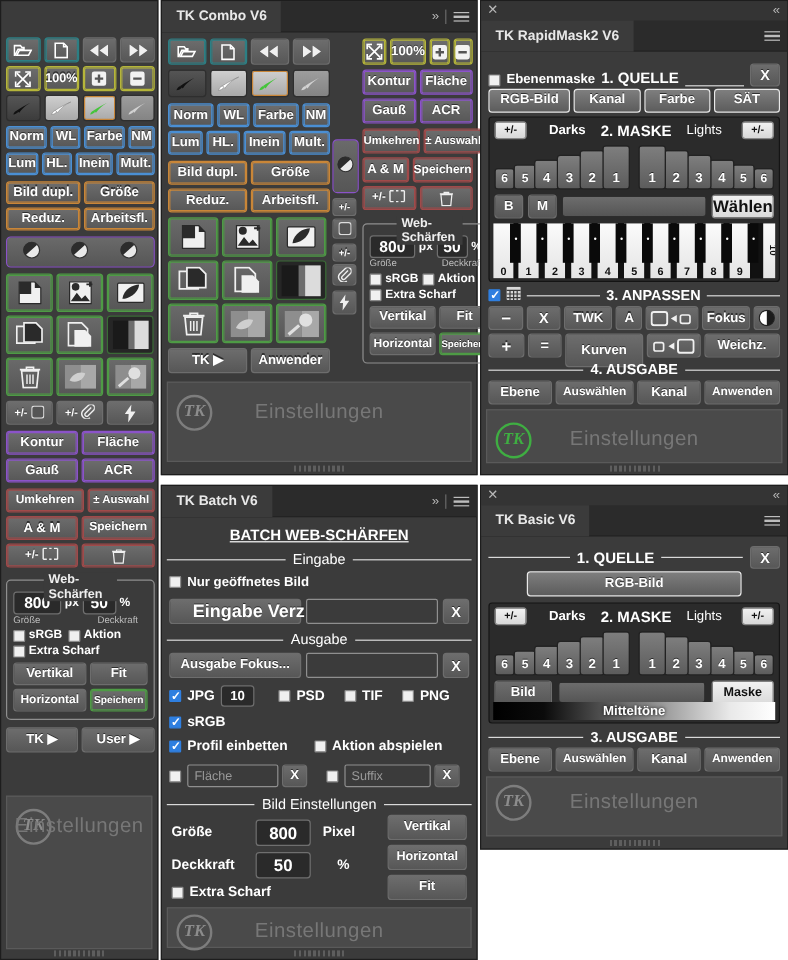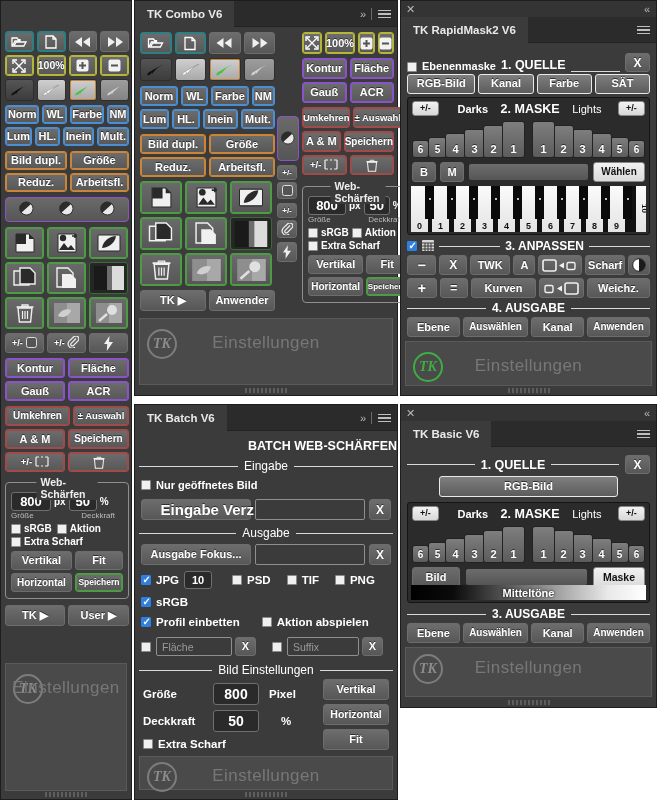--- a/index.html
+++ b/index.html
@@ -735,21 +735,21 @@
       <div class="maskbtn" style="position:absolute;right:33px;top:15px;width:21px;height:25px;font-size:11px;">4</div>
       <div class="maskbtn" style="position:absolute;right:52px;top:11px;width:21px;height:29px;font-size:11px;">3</div>
       <div class="maskbtn" style="position:absolute;right:71px;top:7px;width:21px;height:33px;font-size:11px;">2</div>
       <div class="maskbtn" style="position:absolute;right:90px;top:3px;width:23px;height:37px;font-size:11px;">1</div>
     </div>
 
     <div style="position:absolute;left:4px;top:63px;right:4px;height:22px;display:flex;align-items:center;">
       <div class="btn ac-grey" style="width:24px;height:20px;font-size:11px;">B</div>
       <div class="btn ac-grey" style="width:24px;height:20px;font-size:11px;margin-left:4px;">M</div>
       <div style="flex:1;height:18px;margin:0 4px;background:linear-gradient(#6d6d6d,#555);border:1px solid #2c2c2c;border-radius:3px;"></div>
-      <div class="btn" style="width:52px;height:20px;font-size:10px;background:linear-gradient(#f2f2f2,#dadada);color:#111;text-shadow:none;border-color:#888;">Wählen</div>
+      <div class="btn" style="width:52px;height:20px;font-size:14px;background:linear-gradient(#f2f2f2,#dadada);color:#111;text-shadow:none;border-color:#888;">Wählen</div>
     </div>
 
     <div class="piano" style="position:absolute;left:3px;right:3px;top:88px;height:46px;">
       <div class="wk" style="left:0px;width:18px;">
           <span>0</span>
         </div>
       <div class="wk" style="left:21px;width:18px;">
           <span>1</span>
         </div>
       <div class="wk" style="left:43px;width:18px;">
@@ -819,32 +819,32 @@
       <div class="btn ac-grey" style="width:30px;height:20px;font-size:12px;">X</div>
       <div class="btn ac-grey" style="width:44px;height:20px;">TWK</div>
       <div class="btn ac-grey" style="width:24px;height:20px;">A</div>
       <div class="btn ac-grey" style="width:48px;height:20px;gap:2px;">
         <svg width="36" height="13" viewBox="0 0 36 13">
             <rect x="1" y="1" width="13" height="11" rx="2" fill="none" stroke="#f0f0f0" stroke-width="1.6"></rect>
             <path d="M17 6.5l5-3v6z" fill="#f0f0f0"></path>
             <rect x="25" y="3.5" width="8" height="7" rx="1.5" fill="none" stroke="#f0f0f0" stroke-width="1.4"></rect>
           </svg>
       </div>
-      <div class="btn ac-grey" style="width:43px;height:20px;">Scharf</div>
+      <div class="btn ac-grey" style="width:43px;height:20px;">Fokus</div>
       <div class="btn ac-grey" style="width:24px;height:20px;">
         <svg width="14" height="14" viewBox="0 0 14 14">
             <circle cx="7" cy="7" r="6.3" fill="#fff" stroke="#222"></circle>
             <path d="M7 .7a6.3 6.3 0 0 1 0 12.6z" fill="#1b1b1b"></path>
           </svg>
       </div>
     </div>
     <div class="row" style="margin-top:3px;">
       <div class="btn ac-grey" style="width:32px;height:20px;font-size:14px;">+</div>
       <div class="btn ac-grey" style="width:30px;height:20px;font-size:12px;">=</div>
-      <div class="btn ac-grey" style="width:70px;height:20px;">Kurven</div>
+      <div class="btn ac-grey" style="width:70px;height:28px;">Kurven</div>
       <div class="btn ac-grey" style="width:48px;height:20px;">
         <svg width="36" height="13" viewBox="0 0 36 13">
             <rect x="2" y="3.5" width="8" height="7" rx="1.5" fill="none" stroke="#f0f0f0" stroke-width="1.4"></rect>
             <path d="M14 6.5l5-3v6z" fill="#f0f0f0"></path>
             <rect x="22" y="1" width="13" height="11" rx="2" fill="none" stroke="#f0f0f0" stroke-width="1.6"></rect>
           </svg>
       </div>
       <div class="btn ac-grey" style="width:68px;height:20px;">Weichz.</div>
     </div>
   </div>
@@ -877,21 +877,21 @@
       <span class="chev">»</span>
       <span class="vdiv"></span>
       <span class="hamb">
           <i></i>
           <i></i>
           <i></i>
         </span>
     </div>
   </div>
 
-  <div style="position:absolute;left:0;right:0;top:34px;text-align:right;font-size:12.5px;font-weight:bold;color:#fff;">BATCH WEB-SCHÄRFEN</div>
+  <div style="position:absolute;left:0;right:0;top:34px;text-align:center;font-size:12.5px;font-weight:bold;color:#fff;text-decoration:underline;">BATCH WEB-SCHÄRFEN</div>
 
   <div style="position:absolute;left:4px;right:4px;top:54px;display:flex;align-items:center;gap:6px;">
     <span class="hdrline"></span>
     <span style="font-size:12px;color:#fff;">Eingabe</span>
     <span class="hdrline"></span>
   </div>
   <div style="position:absolute;left:6px;top:74px;display:flex;align-items:center;gap:5px;">
     <span class="cb"></span>
     <span style="font-size:11px;font-weight:bold;color:#fff;">Nur geöffnetes Bild</span>
   </div>

